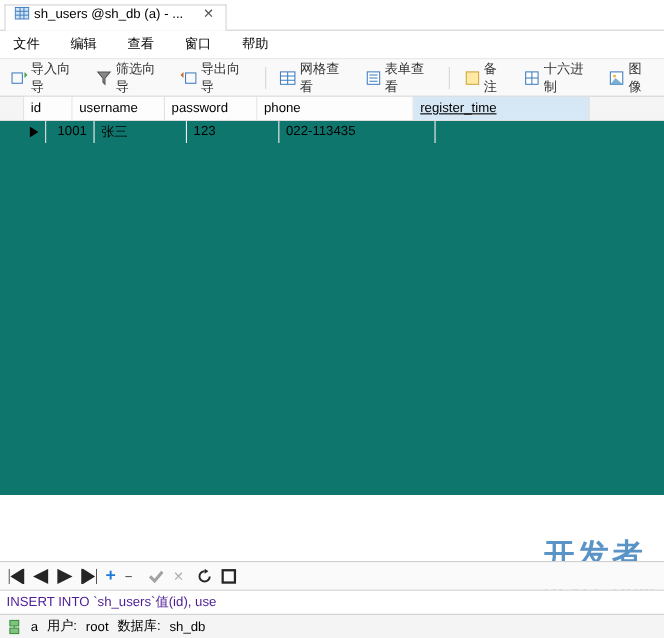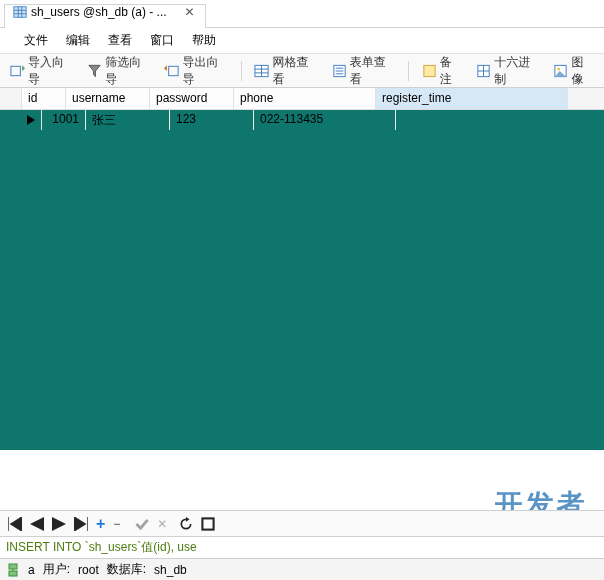--- a/index.html
+++ b/index.html
@@ -4,56 +4,56 @@
 <style>
 * { box-sizing: border-box; margin: 0; padding: 0; font-family: "Microsoft YaHei", "SimSun", Arial, sans-serif; font-size: 12px; }
 body { background: #fff; width: 604px; height: 580px; position: relative; overflow: hidden; }
 
 .titlebar { height: 28px; background: #fff; border-bottom: 1px solid #d0d0d0; display: flex; align-items: center; padding: 0 4px; }
 .tab { display: flex; align-items: flex-start; height: 24px; padding: 0 8px; background: #fff; border: 1px solid #d4d4d4; border-bottom: none; margin-top: 4px; gap: 4px; }
 .tab-icon { width: 14px; height: 14px; }
 .tab-title { color: #000; }
 .tab-close { width: 14px; height: 14px; cursor: pointer; color: #555; text-align: center; line-height: 14px; margin-left: 12px; }
 
-.menubar { height: 26px; display: flex; align-items: center; gap: 18px; padding: 0 24px; border-bottom: 1px solid #e0e0e0; }
+.menubar { height: 26px; display: flex; align-items: center; gap: 28px; padding: 0 12px; border-bottom: 1px solid #e0e0e0; }
 .menubar span { cursor: default; }
 
 .toolbar { height: 34px; display: flex; align-items: center; gap: 6px; padding: 0 6px; border-bottom: 1px solid #cfcfcf; background: #f9f9f9; }
 .tbtn { display: flex; align-items: center; gap: 3px; padding: 2px 4px; cursor: pointer; color: #333; }
 .tbtn .ico { width: 16px; height: 16px; }
 .sep { width: 1px; height: 20px; background: #d5d5d5; margin: 0 3px; }
 
 .grid-head { display: flex; height: 22px; background: #f5f5f5; border-bottom: 1px solid #dcdcdc; }
 .gh-gutter { width: 22px; border-right: 1px solid #e2e2e2; }
 .gh-col { border-right: 1px solid #e2e2e2; padding: 3px 6px; color: #000; background: #fdfdfd; }
 .gh-col.sel { background: #d6e8f6; }
 .col-id { width: 44px; }
 .col-user { width: 84px; }
 .col-pass { width: 84px; }
 .col-phone { width: 142px; }
-.col-reg { width: 192px; }
+.col-reg { width: 160px; text-decoration: underline; }
 
 .grid-row { display: flex; height: 20px; }
 .gr-gutter { width: 22px; border-right: 1px solid #e2e2e2; display: flex; align-items: center; justify-content: center; }
 .gr-cell { border-right: 1px solid #f0f0f0; padding: 2px 6px; color: #000; }
 .gr-cell.id { text-align: right; }
 .gr-cell.sel { background: #1e79d6; color: #fff; }
 
 .grid-body { height: 340px; background: #0f766e; padding-left: 20px; }
 
 .watermark { position: absolute; right: 8px; bottom: 36px; font-family: Arial, sans-serif; color: #5a93c6; text-align: left; pointer-events: none; }
 .watermark .cn { font-size: 28px; letter-spacing: 3px; font-weight: bold; }
 .watermark .en { font-size: 17px; letter-spacing: 1px; font-weight: bold; }
 
 .navbar { position: absolute; left: 0; right: 0; bottom: 44px; height: 26px; border-top: 1px solid #d0d0d0; background: #fafafa; display: flex; align-items: center; gap: 8px; padding: 0 8px; }
 .navbtn { width: 14px; height: 14px; cursor: pointer; color: #222; opacity: .85; }
 .navbtn.dim { opacity: .35; }
 .navplus { color: #1e79d6; font-weight: bold; font-size: 16px; }
 
-.sqlbar { position: absolute; left: 0; right: 0; bottom: 22px; height: 22px; border-top: 1px solid #d0d0d0; background: #fff; display: flex; align-items: center; padding: 0 6px; color: #4d7c0f; }
+.sqlbar { position: absolute; left: 0; right: 0; bottom: 22px; height: 22px; border-top: 1px solid #d0d0d0; background: #fff; display: flex; align-items: center; padding: 0 6px; color: #4c1d95; }
 
 .statusbar { position: absolute; left: 0; right: 0; bottom: 0; height: 22px; border-top: 1px solid #d0d0d0; background: #f4f4f4; display: flex; align-items: center; padding: 0 6px; gap: 8px; color: #000; }
 .status-ico { width: 14px; height: 14px; }
 </style>
 </head>
 <body>
 
 <div class="titlebar">
   <div class="tab">
     <svg class="tab-icon" viewBox="0 0 16 16">

